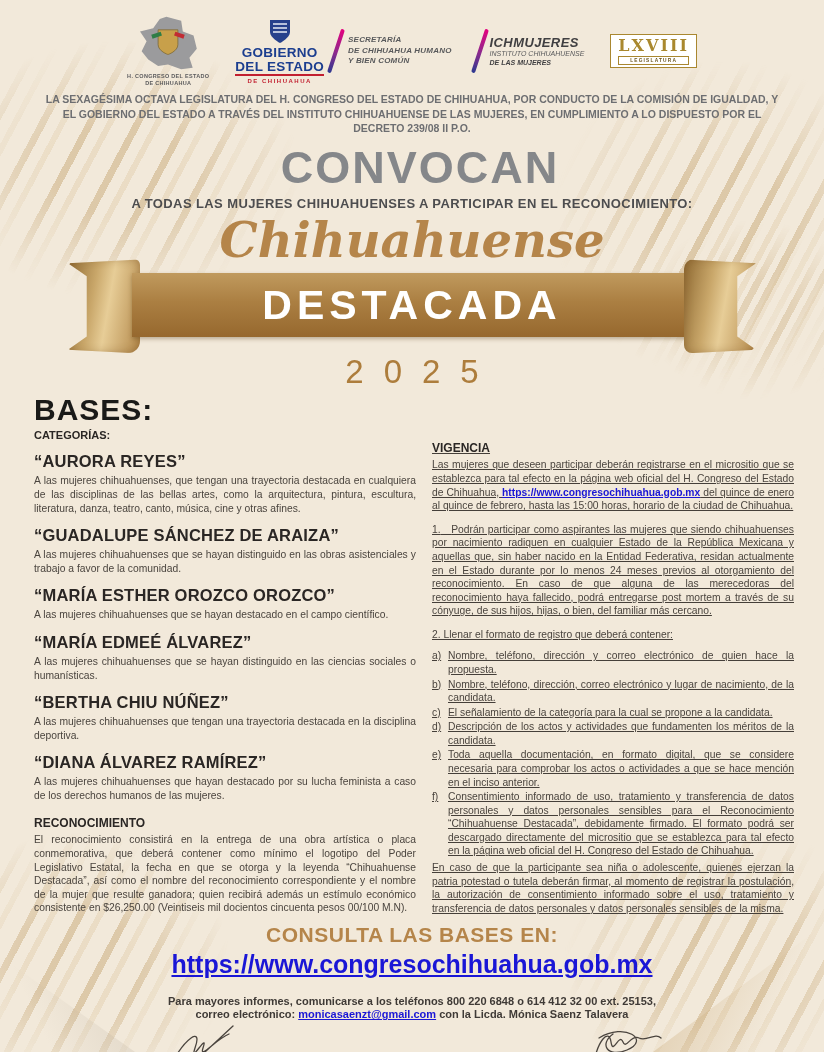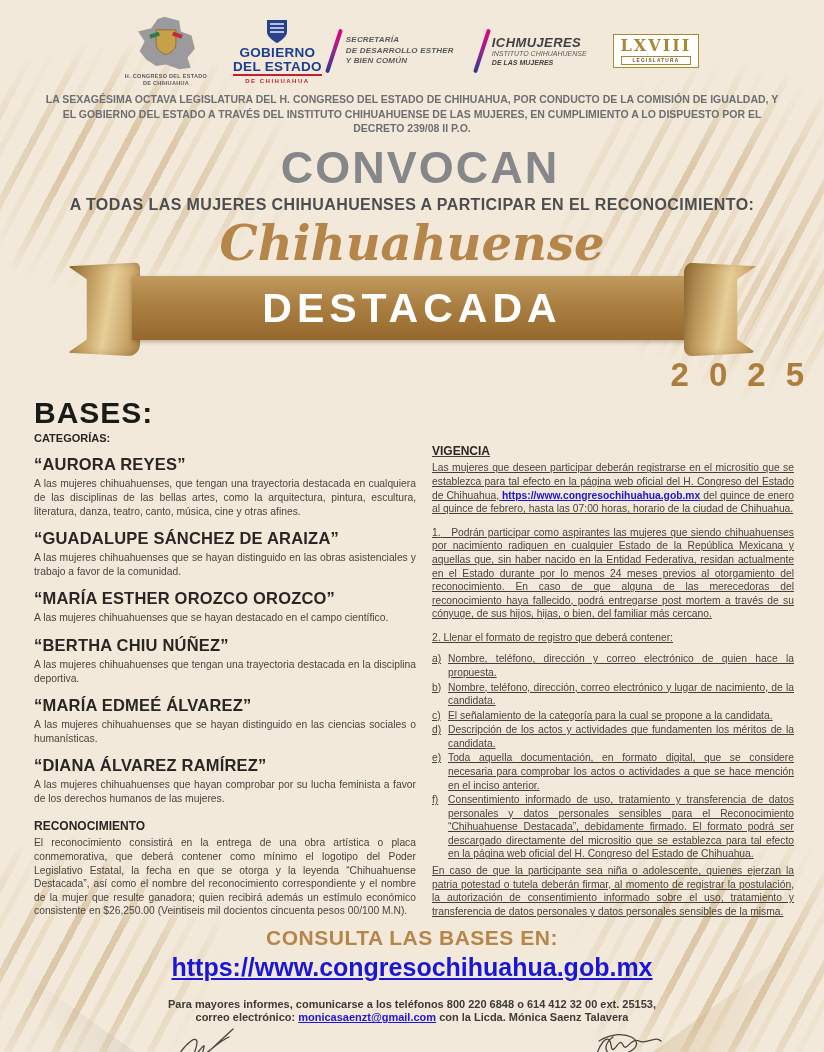--- a/index.html
+++ b/index.html
@@ -50,39 +50,39 @@
   .ich-t3 { font-size:7px; font-style:italic; font-weight:800; color:#414042; }
   .leg-box { border:1.5px solid #a98730; background:#ffffff; padding:3px 7px 2px; text-align:center; }
   .leg-roman { font-family:"DejaVu Serif", serif; font-weight:bold; font-size:16px; color:#a9882f; letter-spacing:2px; line-height:1; }
   .leg-label { margin-top:2px; border:1px solid #a98730; font-size:4.8px; letter-spacing:1.2px; color:#6b5620; padding:1px 2px; font-weight:bold; }
 
   
   .intro { position:relative; z-index:2; width:744px; margin:4px auto 0; text-align:center;
     font-size:10.5px; line-height:1.4; color:#6d6e71; font-weight:bold; }
   .convocan { position:relative; z-index:2; text-align:center; font-size:45px; font-weight:900;
     color:#85878a; letter-spacing:2px; margin:6px 0 2px;padding-left:16px; }
-  .call-line { position:relative; z-index:2; text-align:center; font-size:16px; font-weight:800;
+  .call-line { position:relative; z-index:2; text-align:center; font-size:13px; font-weight:800;
     color:#4d4d4f; letter-spacing:.4px; }
 
   
   .award { position:relative; z-index:2; margin-top:4px; }
   .script { text-align:center; font-family:"DejaVu Serif", serif; font-style:italic; font-weight:bold;
     font-size:48px; color:#b5854a; line-height:1.05; }
   .ribbon { position:relative; width:700px; margin:2px auto 0; height:78px; }
   .ribbon-band { position:absolute; left:70px; right:70px; top:6px; height:64px;
     background:linear-gradient(180deg,#c09a5e 0%,#ab7f42 45%,#96682e 100%);
     box-shadow:0 2px 4px rgba(90,60,20,.35);
     display:flex; align-items:center; justify-content:center; }
   .ribbon-band span { color:#fff; font-weight:900; font-size:41px; letter-spacing:5px; }
   .ribbon-end { position:absolute; top:-8px; width:72px; height:94px;
     background:linear-gradient(100deg,#8f6a33 0%,#c9a76a 35%,#e7cd97 55%,#b3884a 100%);
     border-radius:10px 6px 12px 8px; box-shadow:inset 0 0 10px rgba(120,80,30,.45); }
   .ribbon-end.left  { left:6px;  clip-path:polygon(0 4%, 100% 0, 100% 100%, 0 96%, 26% 82%, 26% 18%); }
   .ribbon-end.right { right:6px; clip-path:polygon(0 0, 100% 4%, 74% 18%, 74% 82%, 100% 96%, 0 100%); }
-  .year { text-align:right; font-size:33px; font-weight:700; color:#ad7d3c;
+  .year { text-align:center; font-size:33px; font-weight:400; color:#ad7d3c;
     letter-spacing:20px; margin-top:8px; text-indent:20px; }
 
   
   .columns { position:relative; z-index:2; display:grid; grid-template-columns:382px 362px;
     column-gap:16px; padding:2px 30px 0 34px; }
   .bases-title { font-size:30px; font-weight:900; color:#1a1a18; letter-spacing:1px; }
   .cat-label { font-size:11px; font-weight:800; color:#2a2624; margin-top:2px; }
   .cat-name { font-size:16.5px; font-weight:800; color:#2a2624; margin-top:11px; letter-spacing:.2px; }
   .cat-desc, .body-text { font-size:10.3px; line-height:1.32; color:#4a443e; text-align:justify; margin-top:3px; }
   .sec-title { font-size:12px; font-weight:800; color:#2a2624; margin-top:14px; }
@@ -139,21 +139,21 @@
           <path d="M3,2 L23,2 L23,14 C23,20 13,25 13,25 C13,25 3,20 3,14 Z" fill="#27418c"></path>
           <path d="M6,6 h14 M6,10 h14 M6,14 h14" stroke="#e8ecf5" stroke-width="1.4"></path>
         </svg>
         <div class="gob-t1">GOBIERNO</div>
         <div class="gob-t2">DEL ESTADO</div>
         <div class="gob-t3">DE CHIHUAHUA</div>
       </div>
       <div class="slash"></div>
       <div class="secretaria">
         <div>SECRETARÍA</div>
-        <div>DE DESARROLLO ESTHER</div>
+        <div>DE CHIHUAHUA HUMANO</div>
         <div>Y BIEN COMÚN</div>
       </div>
     </div>
 
     <div class="ich-row">
       <div class="slash"></div>
       <div class="ich-text">
         <div class="ich-t1">ICHMUJERES</div>
         <div class="ich-t2">INSTITUTO CHIHUAHUENSE</div>
         <div class="ich-t3">DE LAS MUJERES</div>
@@ -194,39 +194,39 @@
       </div>
       <div>
         <div class="cat-name">“GUADALUPE SÁNCHEZ DE ARAIZA”</div>
         <p class="cat-desc">A las mujeres chihuahuenses que se hayan distinguido en las obras asistenciales y trabajo a favor de la comunidad.</p>
       </div>
       <div>
         <div class="cat-name">“MARÍA ESTHER OROZCO OROZCO”</div>
         <p class="cat-desc">A las mujeres chihuahuenses que se hayan destacado en el campo científico.</p>
       </div>
       <div>
+        <div class="cat-name">“MARÍA EDMEÉ ÁLVAREZ”</div>
+        <p class="cat-desc">A las mujeres chihuahuenses que se hayan distinguido en las ciencias sociales o humanísticas.</p>
+      </div>
+      <div>
         <div class="cat-name">“BERTHA CHIU NÚÑEZ”</div>
         <p class="cat-desc">A las mujeres chihuahuenses que tengan una trayectoria destacada en la disciplina deportiva.</p>
       </div>
       <div>
-        <div class="cat-name">“MARÍA EDMEÉ ÁLVAREZ”</div>
-        <p class="cat-desc">A las mujeres chihuahuenses que se hayan distinguido en las ciencias sociales o humanísticas.</p>
-      </div>
-      <div>
         <div class="cat-name">“DIANA ÁLVAREZ RAMÍREZ”</div>
-        <p class="cat-desc">A las mujeres chihuahuenses que hayan comprobar por su lucha feminista a favor de los derechos humanos de las mujeres.</p>
+        <p class="cat-desc">A las mujeres chihuahuenses que hayan destacado por su lucha feminista a caso de los derechos humanos de las mujeres.</p>
       </div>
 
       <div class="sec-title">RECONOCIMIENTO</div>
       <p class="body-text">El reconocimiento consistirá en la entrega de una obra artística o placa conmemorativa, que deberá contener como mínimo el logotipo del Poder Legislativo Estatal, la fecha en que se otorga y la leyenda “Chihuahuense Destacada”, así como el nombre del reconocimiento correspondiente y el nombre de la mujer que resulte ganadora; quien recibirá además un estímulo económico consistente en $26,250.00 (Veintiseis mil docientos cincuenta pesos 00/100 M.N).</p>
     </div>
 
     <div class="right-col">
       <div class="sec-title" style="margin-top:0">VIGENCIA</div>
-      <p class="body-text"><span>Las mujeres que deseen participar deberán registrarse en el micrositio que se establezca para tal efecto en la página web oficial del H. Congreso del Estado de Chihuahua, </span><a class="link">https://www.congresochihuahua.gob.mx</a><span> del quince de enero al quince de febrero, hasta las 07:00 horas, horario de la ciudad de Chihuahua.</span></p>
+      <p class="body-text"><span>Las mujeres que deseen participar deberán registrarse en el micrositio que se establezca para tal efecto en la página web oficial del H. Congreso del Estado de Chihuahua, </span><a class="link">https://www.congresochihuahua.gob.mx</a><span> del quince de enero al quince de febrero, hasta las 15:00 horas, horario de la ciudad de Chihuahua.</span></p>
 
       <p class="body-text req-item"><span class="req-num">1.</span>&nbsp;&nbsp;&nbsp;<span>Podrán participar como aspirantes las mujeres que siendo chihuahuenses por nacimiento radiquen en cualquier Estado de la República Mexicana y aquellas que, sin haber nacido en la Entidad Federativa, residan actualmente en el Estado durante por lo menos 24 meses previos al otorgamiento del reconocimiento. En caso de que alguna de las merecedoras del reconocimiento haya fallecido, podrá entregarse post mortem a través de su cónyuge, de sus hijos, hijas, o bien, del familiar más cercano.</span></p>
 
       <p class="body-text req-item">2. Llenar el formato de registro que deberá contener:</p>
 
       <div class="sub-list">
         <div class="sub-item">
           <span class="sub-letter">a)</span>
           <span class="sub-text">Nombre, teléfono, dirección y correo electrónico de quien hace la propuesta.</span>
         </div>

